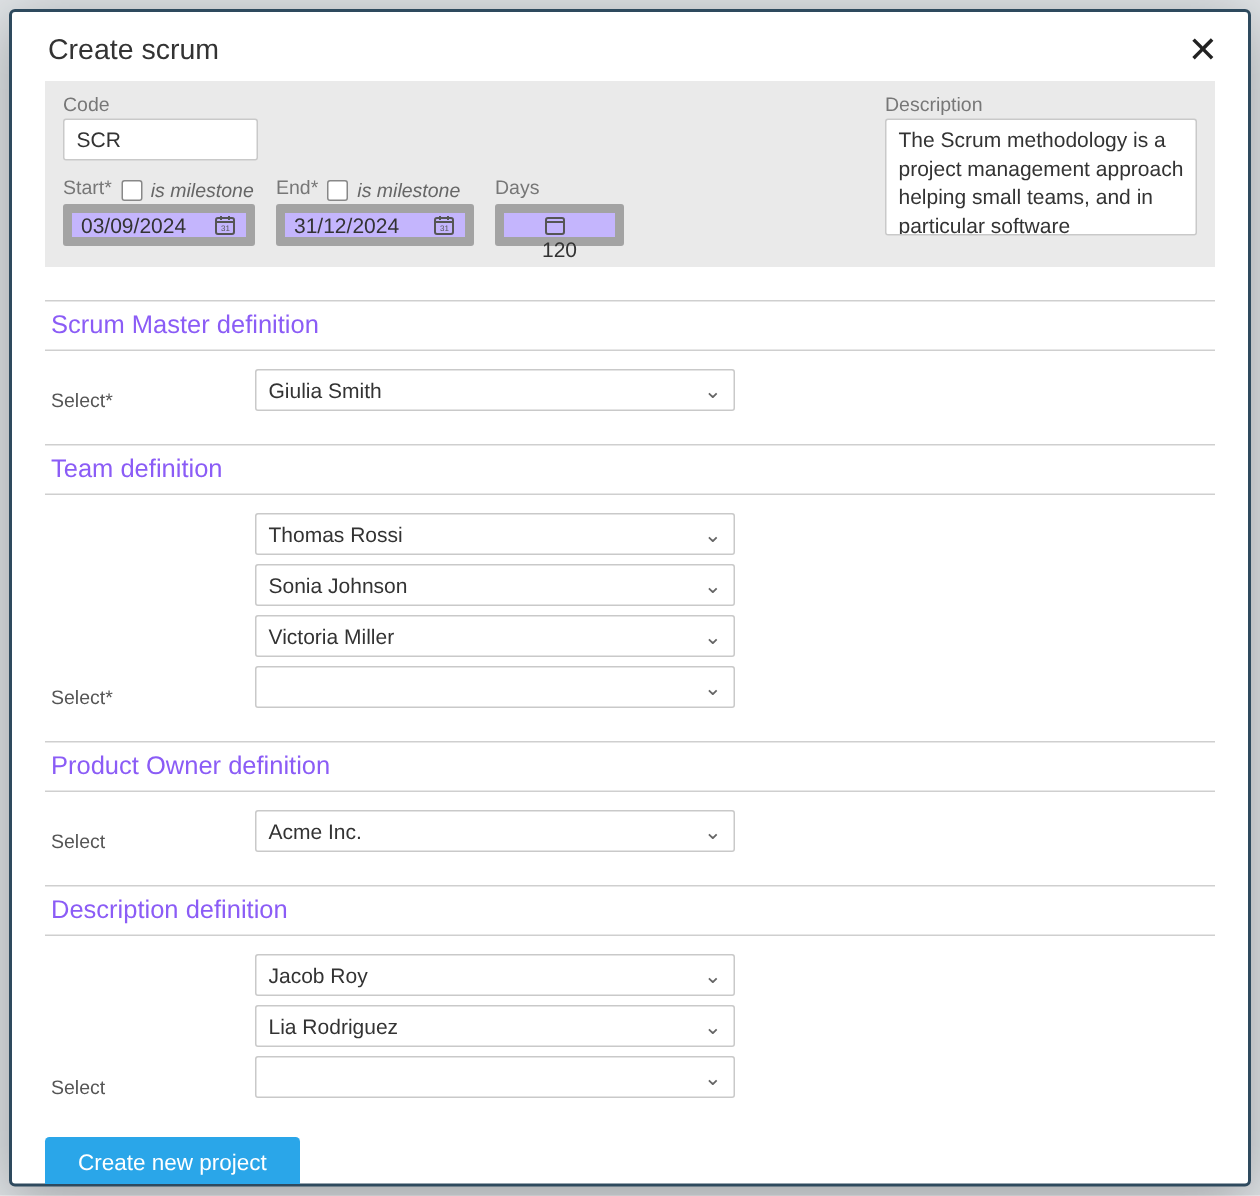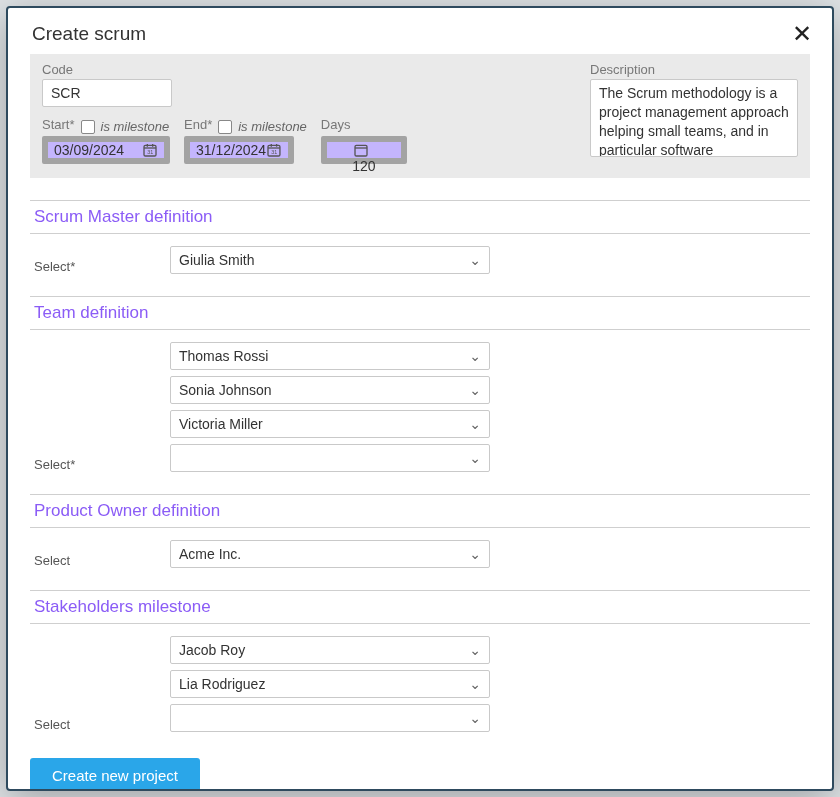--- a/index.html
+++ b/index.html
@@ -37,21 +37,21 @@
   .name-input { width:370px; }
   .desc-col { grid-column:3; grid-row:1 / span 2; padding-left:10px; }
 
   .date-row { grid-column:1 / span 2; display:flex; gap:14px; align-items:flex-end; margin-top:10px; }
   .date-block { display:flex; flex-direction:column; }
   .date-header { display:flex; align-items:flex-end; gap:6px; margin-bottom:2px; }
   .milestone-label { font-style:italic; color:#666; font-size:13px; }
   .checkbox { width:14px; height:14px; border:1px solid #888; background:#fff; display:inline-block; border-radius:2px; }
   .date-input-wrap { display:flex; align-items:center; background:#c4b5fd; border:6px solid #a3a3a3; border-radius:2px; height:28px; padding:0 6px 0 6px; }
   .date-input-wrap.start { width:128px; }
-  .date-input-wrap.end { width:110px; }
+  .date-input-wrap.end { width:132px; }
   .date-input-wrap.days { width:86px;flex-direction:column; }
   .date-text { flex:1; font-size:14px; }
   .cal-icon { width:16px; height:16px; color:#555; }
   .cal-icon svg { width:100%; height:100%; }
 
   .section { margin-top:22px; }
   .section-title {
     font-size:17px; font-weight:400; color:#8b5cf6;
     border-top:1px solid #cfcfcf; border-bottom:1px solid #cfcfcf;
     padding:6px 4px;
@@ -211,21 +211,21 @@
         <div class="selects-col">
           <div class="select-box">
               <span>Acme Inc.</span>
               <span class="chev">⌄</span>
             </div>
         </div>
       </div>
     </div>
 
     <div class="section">
-      <div class="section-title">Stakeholders milestone</div>
+      <div class="section-title">Description definition</div>
       <div class="section-body">
         <div class="select-label">Select</div>
         <div class="selects-col">
           <div class="select-box">
               <span>Jacob Roy</span>
               <span class="chev">⌄</span>
             </div>
           <div class="select-box">
               <span>Lia Rodriguez</span>
               <span class="chev">⌄</span>

